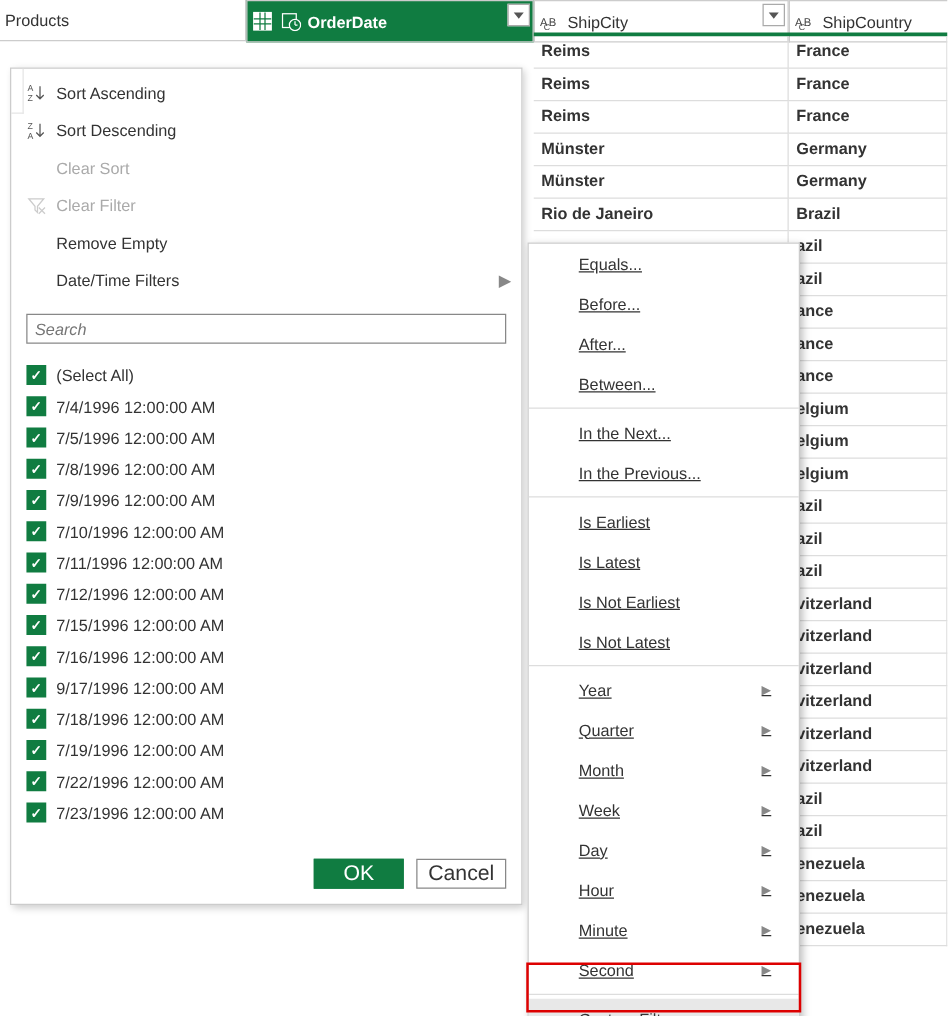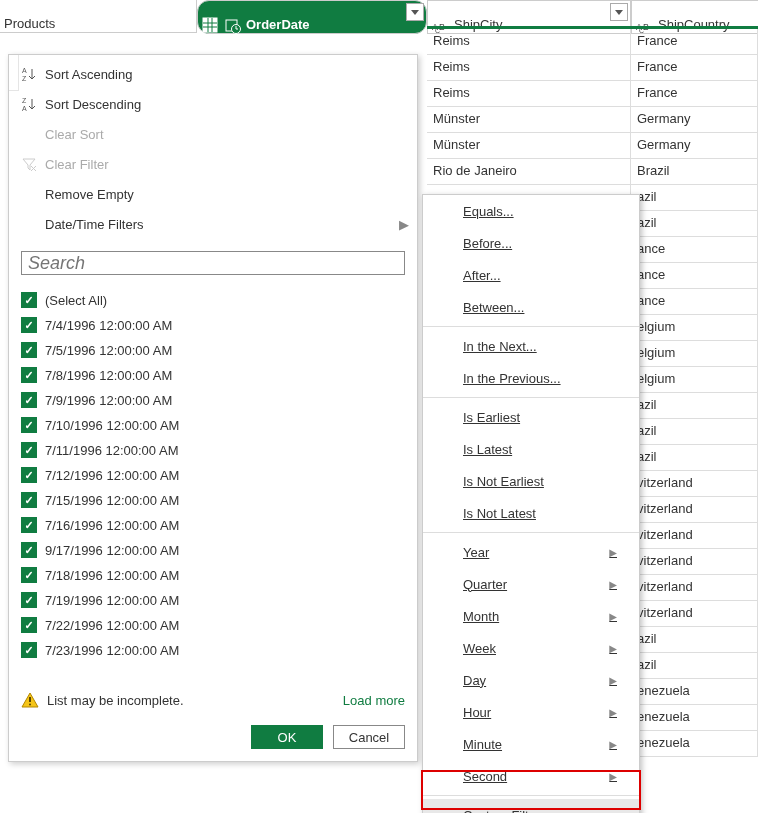--- a/index.html
+++ b/index.html
@@ -1,62 +1,62 @@
 <!DOCTYPE html>
 <html><head>
 <meta charset="utf-8">
 <style>
   * { box-sizing: border-box; font-family: 'Segoe UI', sans-serif; }
   body { margin: 0; width: 758px; height: 813px; background: #fff; font-size: 13px; color: #333; overflow: hidden; position: relative; }
   
   
   .header-row { display: flex; height: 26px; position: relative; }
-  .header-cell { border: 1px solid #ccc; display: flex; padding: 16px 4px; position: relative; }
+  .header-cell { border: 1px solid #ccc; display: flex; align-items: center; padding: 16px 4px; position: relative; }
   .header-products { width: 197px; border-left: none; border-top: none; }
-  .header-orderdate { width: 230px; background: #107c41; color: #fff; font-weight: 600; border-radius: 12px; }
+  .header-orderdate { width: 230px; background: #107c41; color: #fff; font-weight: 600; }
   .header-shipcity { width: 204px; }
   .header-shipcountry { width: 127px; border-right: none; }
   .col-icon { width: 18px; height: 18px; margin-right: 4px; display: flex; align-items: center; justify-content: center; }
   .dropdown-btn { position: absolute; right: 2px; top: 2px; width: 18px; height: 18px; background: #fff; border: 1px solid #aaa; display: flex; align-items: center; justify-content: center; cursor: pointer; }
   .dropdown-btn::after { content: ''; border-left: 4px solid transparent; border-right: 4px solid transparent; border-top: 5px solid #555; }
   .table-icon { width: 16px; height: 16px; margin-right: 6px; display: flex; }
   
   
   .teal-bar { position: absolute; left: 427px; top: 26px; width: 331px; height: 3px; background: #107c41; }
   
   
   .data-grid { position: absolute; left: 427px; top: 29px; }
   .data-row { display: flex; height: 26px; }
-  .data-cell { border-right: 1px solid #ddd; border-bottom: 1px solid #ddd; padding: 4px 6px; white-space: nowrap; overflow: hidden; }
+  .data-cell { border-right: 1px solid #ddd; border-bottom: 1px solid #ddd; padding: 4px 6px; white-space: nowrap; overflow: hidden; font-weight: bold; }
   .cell-city { width: 204px; }
   .cell-country { width: 127px; } 
   
   
   .dropdown-panel { position: absolute; left: 8px; top: 42px; width: 410px; background: #fff; border: 1px solid #ccc; box-shadow: 2px 2px 6px rgba(0,0,0,0.2); margin-top: 12px; }
   .menu-section { padding: 4px 0; }
   .menu-item { display: flex; align-items: center; height: 30px; padding: 0 8px; cursor: pointer; }
   .menu-item.disabled { color: #aaa; cursor: default; }
   .menu-icon { width: 24px; display: flex; align-items: center; justify-content: center; margin-right: 4px; }
   .menu-item .submenu-arrow { margin-left: auto; color: #888; }
   
   .search-wrap { padding: 8px 12px; }
-  .search-input { width: 100%; height: 24px; border: 1px solid #888; padding: 2px 6px; font-style: italic; color: #999; font-size: 18px; }
+  .search-input { width: 100%; height: 24px; border: 1px solid #888; padding: 2px 6px; font-style: italic; color: #999; font-size: 13px; }
   
   .check-list { height: 398px; overflow-y: scroll; margin: 0 8px 0 12px; }
   .check-item { display: flex; align-items: flex-end; height: 25px; }
   .checkbox { width: 16px; height: 16px; background: #107c41; margin-right: 8px; display: flex; align-items: center; justify-content: center; }
   .checkbox::after { content: '✓'; color: #fff; font-size: 11px; font-weight: bold; }
   
   .footer-row { display: flex; align-items: center; padding: 10px 12px; }
   .warn-icon { width: 18px; height: 18px; margin-right: 8px; position: relative; }
   .warn-icon svg { display: block; }
   .load-more { margin-left: auto; color: #107c41; cursor: pointer; }
   
   .button-row { display: flex; justify-content: flex-end; gap: 10px; padding: 6px 12px 12px; }
-  .btn { width: 72px; height: 24px; border: 1px solid #888; background: #fff; cursor: pointer; font-size: 13px; display: flex; align-items: center; justify-content: center; }
+  .btn { width: 72px; height: 24px; border: 1px solid #888; background: #fff; cursor: pointer; font-size: 17px; display: flex; align-items: center; justify-content: center; }
   .btn-primary { background: #107c41; color: #fff; border-color: #107c41; }
   
   
   .submenu { position: absolute; left: 422px; top: 194px; width: 218px; background: #fff; border: 1px solid #ccc; box-shadow: 2px 2px 6px rgba(0,0,0,0.25); z-index: 5; }
   .sub-item { height: 32px; display: flex; align-items: center; padding: 0 22px 0 40px; cursor: pointer; position: relative; text-decoration: underline; }
   .sub-item:hover, .sub-item.hovered { background: #e8e8e8; }
   .sub-sep { height: 1px; background: #ddd; margin: 3px 0; }
   .sub-arrow { margin-left: auto; font-size: 10px; color: #888; }
   
   .red-box { position: absolute; left: 421px; top: 770px; width: 220px; height: 40px; border: 2px solid #d00; z-index: 10; pointer-events: none; }
@@ -349,31 +349,20 @@
           <span class="checkbox"></span>
           <span>7/22/1996 12:00:00 AM</span>
         </div>
         <div class="check-item">
           <span class="checkbox"></span>
           <span>7/23/1996 12:00:00 AM</span>
         </div>
       </div>
   </div>
 
-  <div class="footer-row">
-    <span class="warn-icon">
-      <svg width="18" height="18">
-          <path d="M9 2 L17 16 L1 16 Z" fill="#f5c518" stroke="#b38600"></path>
-          <line x1="9" y1="6" x2="9" y2="11" stroke="#5a4300" stroke-width="2"></line>
-          <circle cx="9" cy="13.5" r="1" fill="#5a4300"></circle>
-        </svg>
-    </span>
-    <span>List may be incomplete.</span>
-    <span class="load-more">Load more</span>
-  </div>
 
   <div class="button-row">
     <div class="btn btn-primary">OK</div>
     <div class="btn">Cancel</div>
   </div>
 </div>
 
 <div class="submenu">
   <div class="sub-item">
       <span>Equals...</span>

